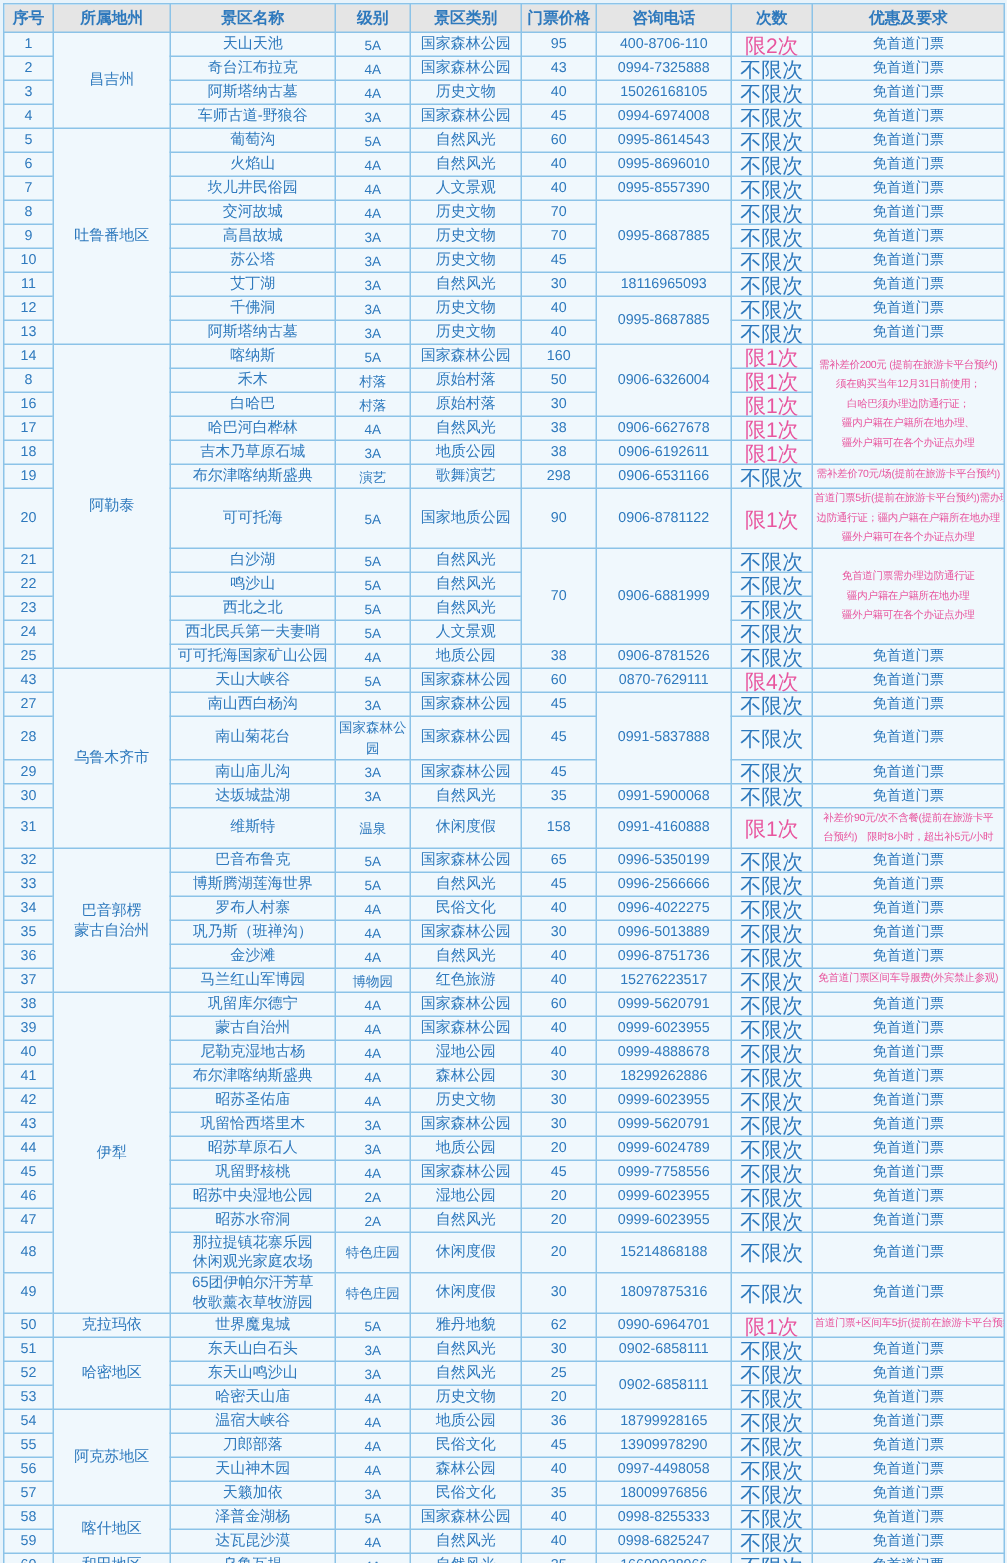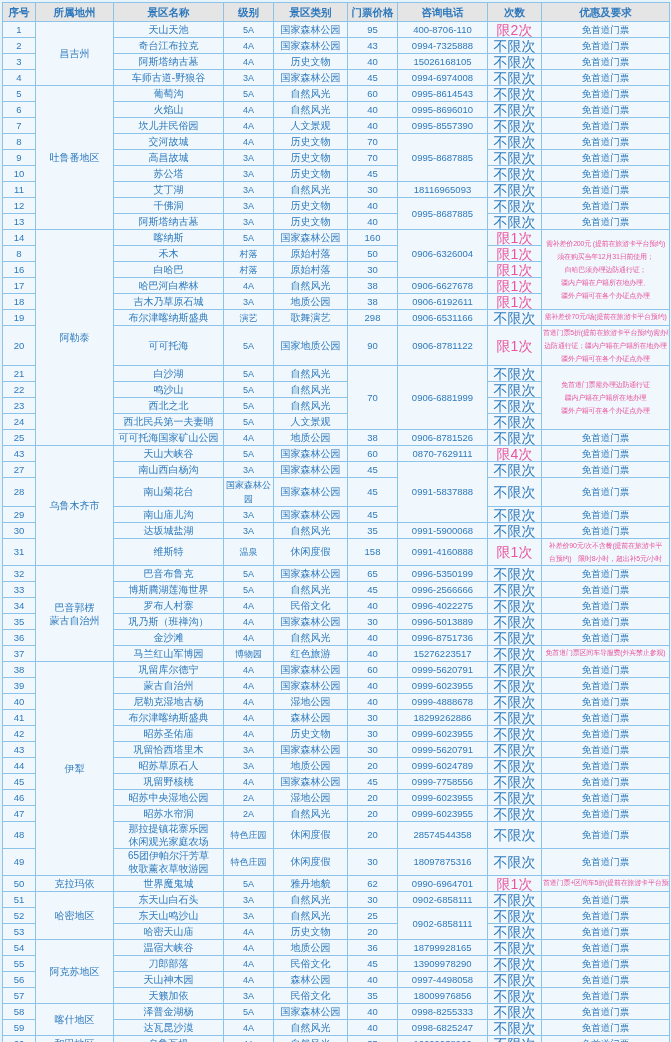--- a/index.html
+++ b/index.html
@@ -558,21 +558,21 @@
       </tr>
       <tr>
         <td class="c0">48</td>
         <td class="c2 multiline">
           <div>那拉提镇花寨乐园</div>
           <div>休闲观光家庭农场</div>
         </td>
         <td class="c3">特色庄园</td>
         <td class="c4">休闲度假</td>
         <td class="c5">20</td>
-        <td class="c6">28574544358</td>
+        <td class="c6">15214868188</td>
         <td class="c7">不限次</td>
         <td class="c8">免首道门票</td>
       </tr>
       <tr>
         <td class="c0">49</td>
         <td class="c2 multiline">
           <div>65团伊帕尔汗芳草</div>
           <div>牧歌薰衣草牧游园</div>
         </td>
         <td class="c3">特色庄园</td>

